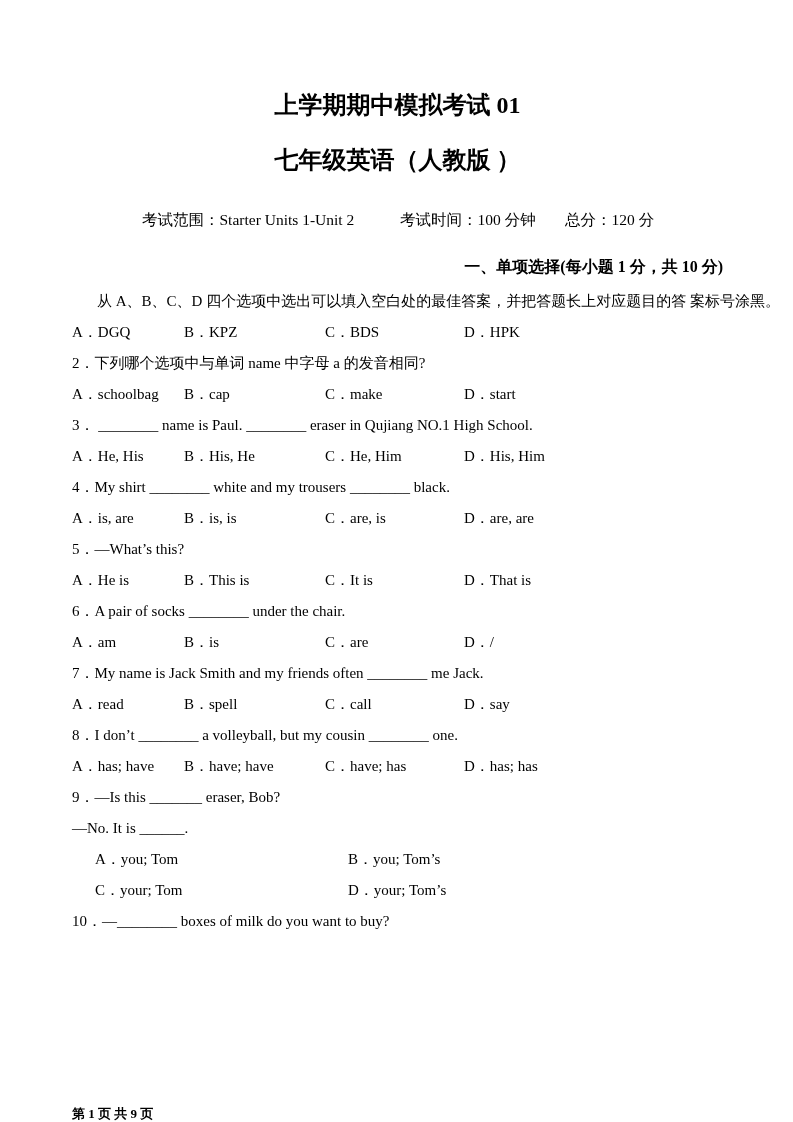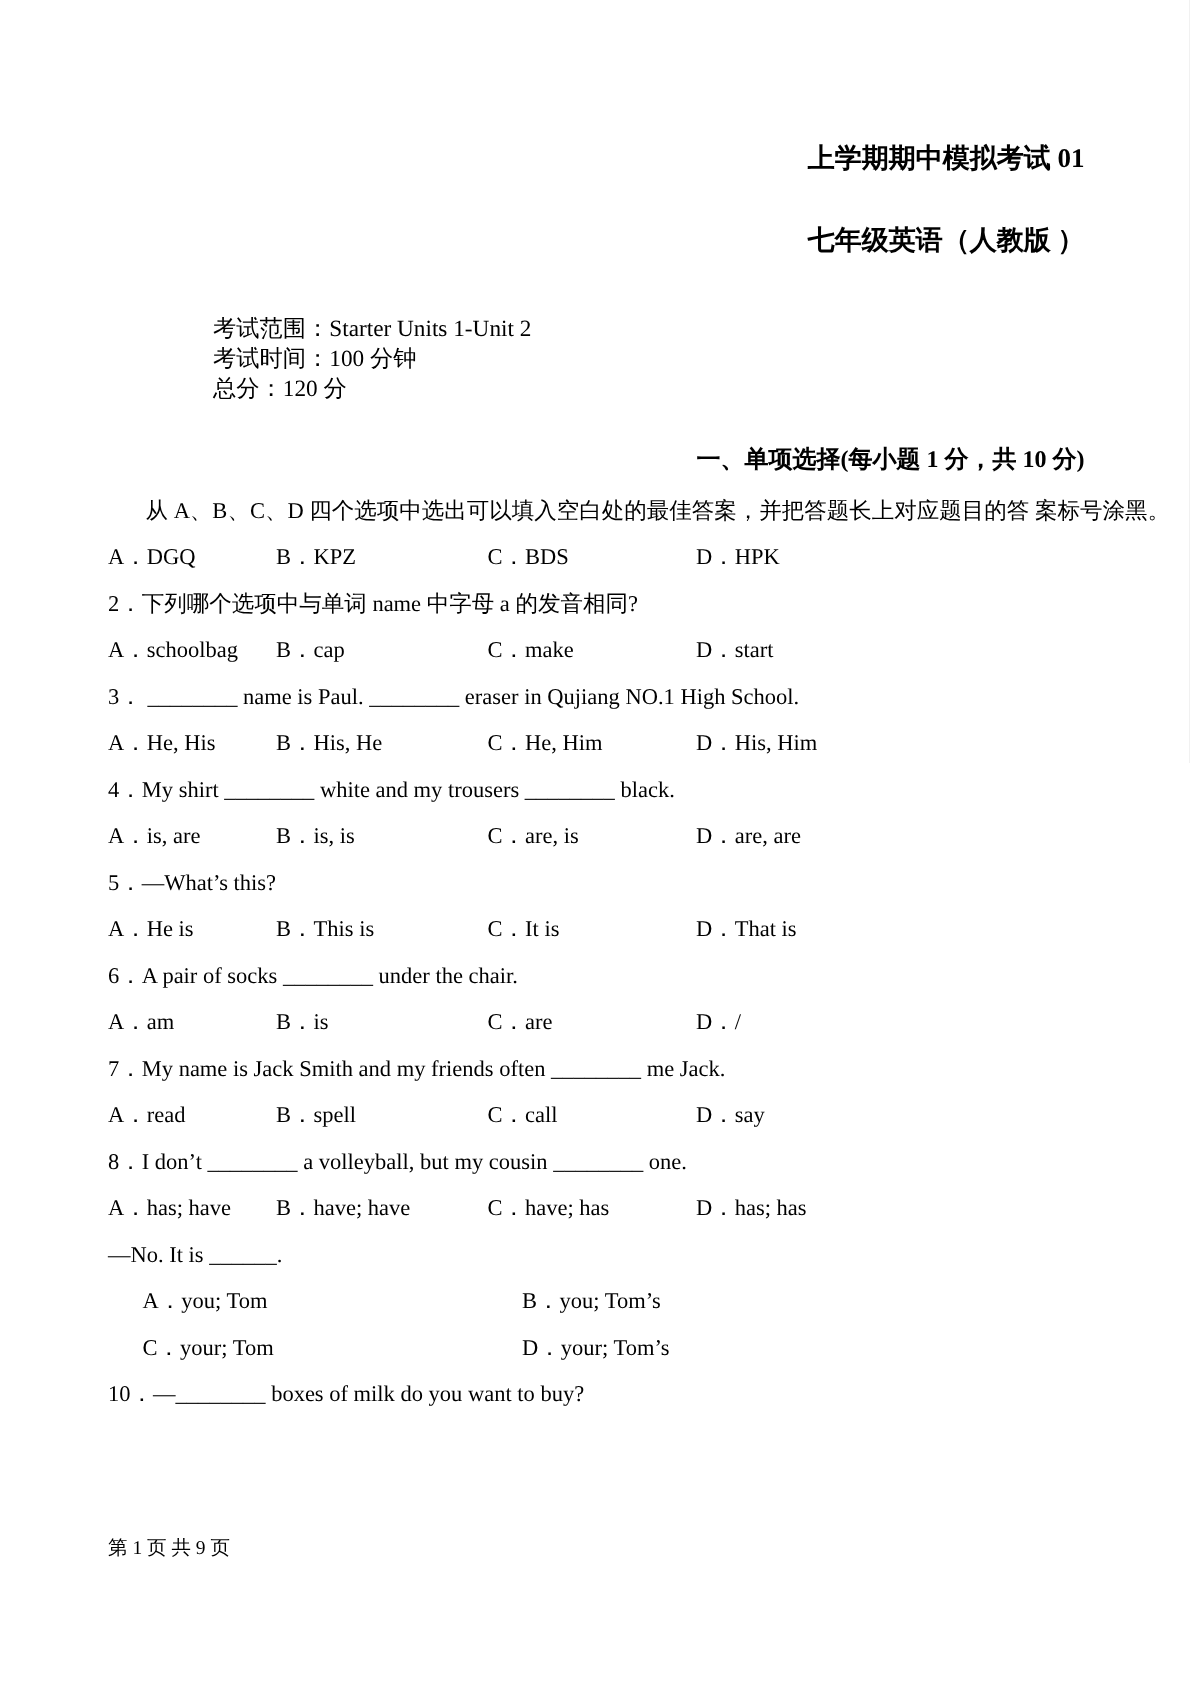--- a/index.html
+++ b/index.html
@@ -3,33 +3,33 @@
 <meta charset="utf-8">
 <style>
   html,body{margin:0;padding:0;background:#e8e8e8;}
   .page{
     width:793px;height:1122px;margin:0 auto;position:relative;
     background:#ffffff;color:#000;
     font-family:"Liberation Serif","DejaVu Serif",serif;
     font-size:15px;overflow:hidden;
   }
   .content{padding:0 70px 0 72px;}
-  .title{text-align:right;font-weight:bold;font-size:18px;line-height:26px;margin:0;}
+  .title{text-align:center;font-weight:bold;font-size:24px;line-height:26px;margin:0;}
   .t1{padding-top:92px;}
   .t2{margin-top:29px;}
-  .info{margin-top:37px;margin-left:70px;display:flex;font-size:15.5px;line-height:20px;flex-direction:column;}
+  .info{margin-top:37px;margin-left:70px;display:flex;font-size:15.5px;line-height:20px;}
   .info .i1{width:258px;}
   .info .i2{width:165px;}
   .heading{margin-top:26px;font-weight:bold;font-size:16px;line-height:22px;text-align:right;}
   .instruction{margin-left:25px;margin-top:8px;line-height:31px;white-space:nowrap;}
   .questions{margin-top:0;}
   .line{height:31px;line-height:31px;white-space:nowrap;}
   .opts4{display:grid;grid-template-columns:112px 141px 139px auto;}
   .opts2{margin-left:23px;display:grid;grid-template-columns:253px auto;}
-  .footer{position:absolute;left:72px;top:1024px;font-size:13px;line-height:15px;}
+  .footer{position:absolute;left:72px;top:1106px;font-size:13px;line-height:15px;font-weight:bold;}
 </style>
 </head>
 <body>
 
 <div class="page">
   <div class="content">
     <div class="title t1">上学期期中模拟考试 01</div>
     <div class="title t2">七年级英语（人教版 ）</div>
 
     <div class="info">
@@ -99,20 +99,21 @@
       </div>
 
       <div class="line"><span>8．</span><span>I don’t ________ a volleyball, but my cousin ________ one.</span></div>
       <div class="line opts4">
         <span>A．has; have</span>
         <span>B．have; have</span>
         <span>C．have; has</span>
         <span>D．has; has</span>
       </div>
 
+      <div class="line"><span>9．</span><span>—Is this _______ eraser, Bob?</span></div>
       <div class="line">—No. It is ______.</div>
       <div class="line opts2">
         <span>A．you; Tom</span>
         <span>B．you; Tom’s</span>
       </div>
       <div class="line opts2">
         <span>C．your; Tom</span>
         <span>D．your; Tom’s</span>
       </div>
 

